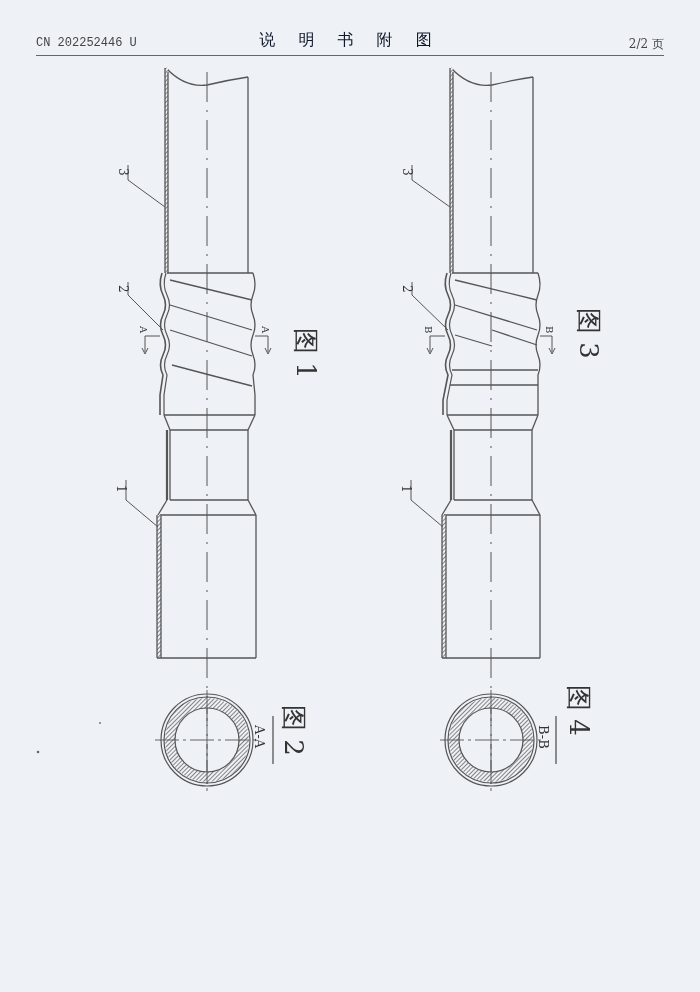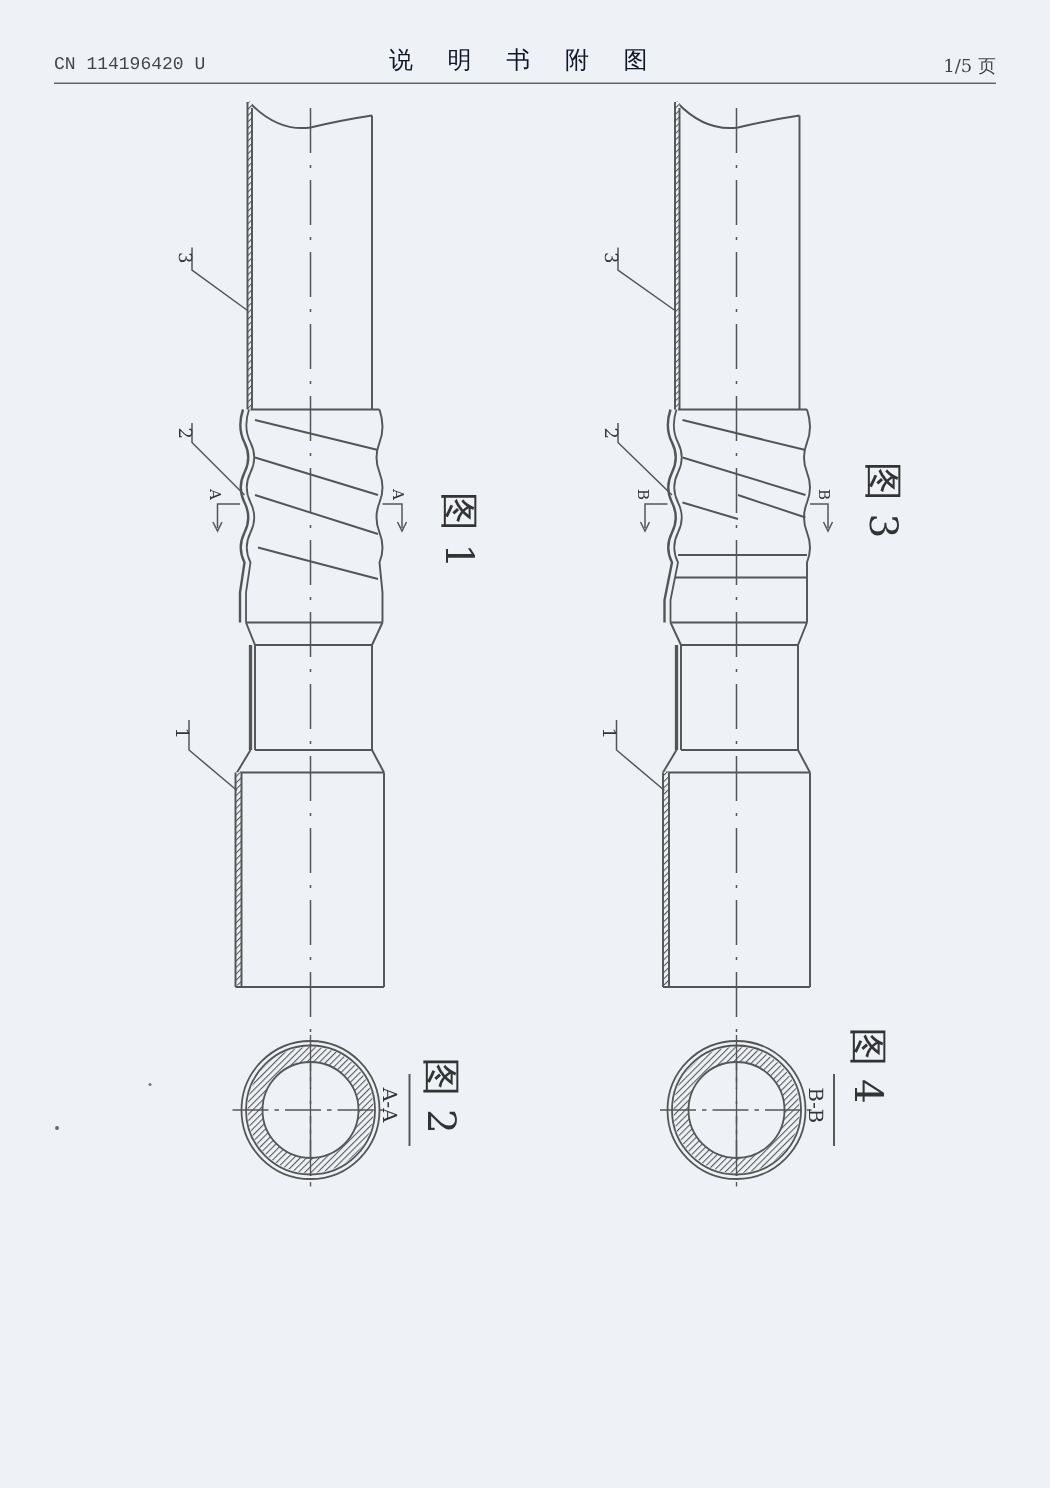--- a/index.html
+++ b/index.html
@@ -14,23 +14,23 @@
   .hdr-center { position:absolute; left:0; right:0; top:2px; text-align:center; font-size:16px; letter-spacing:9px; color:#0f172a; }
   .hdr-right { position:absolute; right:0; top:8px; font-size:12px; color:#444; }
   .hdr-rule { position:absolute; left:36px; right:36px; top:55px; height:0; border-top:1.6px solid #666; }
   svg.drawing { position:absolute; left:0; top:0; }
   .label { font-family:"DejaVu Serif", serif; fill:#333; }
 </style>
 </head>
 <body>
 
 <div class="header">
-  <span class="hdr-left">CN 114196420 U</span>
+  <span class="hdr-left">CN 202252446 U</span>
   <span class="hdr-center">说 明 书 附 图</span>
-  <span class="hdr-right">1/5 页</span>
+  <span class="hdr-right">2/2 页</span>
 </div>
 <div class="hdr-rule"></div>
 
 <svg class="drawing" width="700" height="992" viewBox="0 0 700 992">
   <defs>
     <pattern id="hatch" width="3" height="3" patternUnits="userSpaceOnUse" patternTransform="rotate(45)">
       <rect width="3" height="3" fill="#eef1f6"></rect>
       <line x1="0" y1="0" x2="0" y2="3" stroke="#555" stroke-width="1.4"></line>
     </pattern>
   </defs>

